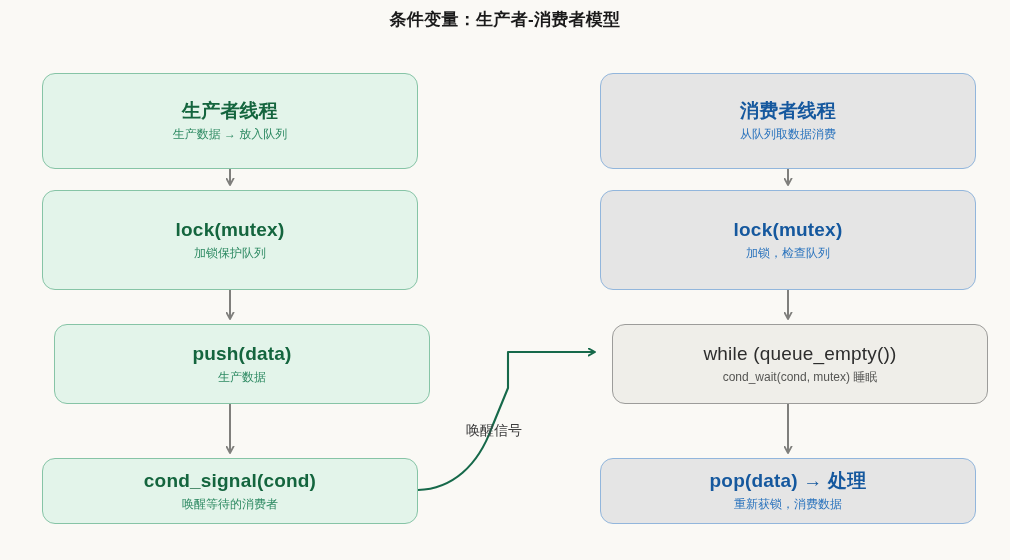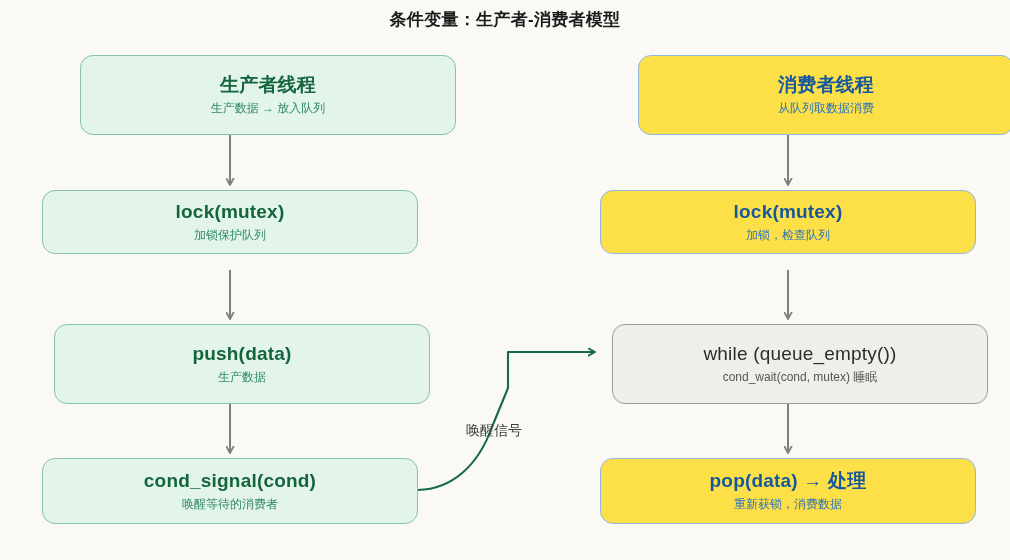--- a/index.html
+++ b/index.html
@@ -59,39 +59,39 @@
   }
 
   .node.green {
     background: #e3f4ea;
     border-color: #86c4a6;
   }
   .node.green .node-title { color: #14653e; }
   .node.green .node-sub   { color: #2e8a63; }
 
   .node.blue {
-    background: #fde047;
+    background: #e5e5e5;
     border-color: #92b6dc;
   }
   .node.blue .node-title { color: #15589e; }
   .node.blue .node-sub   { color: #2a73bd; }
 
   .node.gray {
     background: #efeee9;
     border-color: #9c9c9a;
   }
   .node.gray .node-title { color: #2d2d2d; font-weight: 400; }
   .node.gray .node-sub   { color: #555553; }
 
   
   .col-left  { left: 42px;  width: 376px; }
   .col-right { left: 600px; width: 376px; }
 
-  .row-1 { top: 55px;  height: 80px; margin-left: 38px; }
-  .row-2 { top: 190px; height: 64px; }
+  .row-1 { top: 73px;  height: 96px; }
+  .row-2 { top: 190px; height: 100px; }
   .row-3 { top: 324px; height: 80px; margin-left: 12px; }
   .row-4 { top: 458px; height: 66px; }
 
   
   #edges {
     position: absolute;
     left: 0; top: 0;
     width: 1010px;
     height: 560px;
     pointer-events: none;

